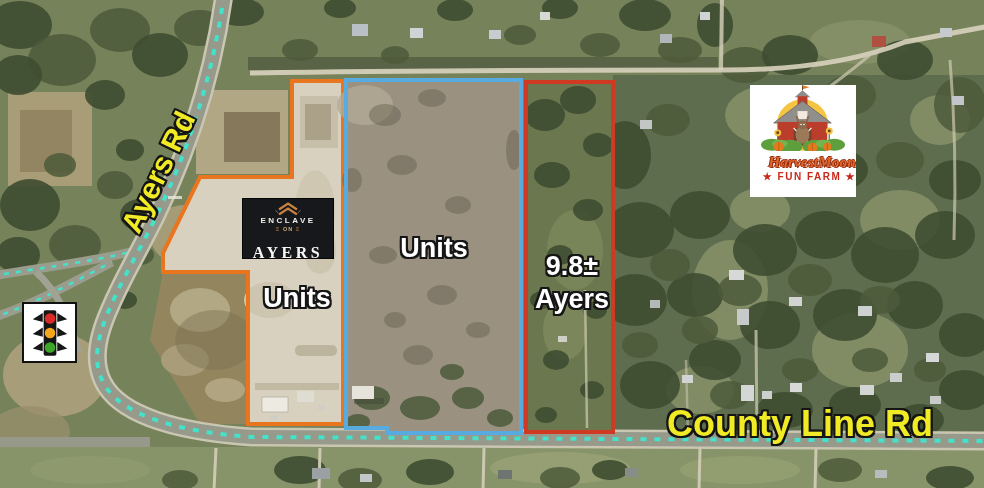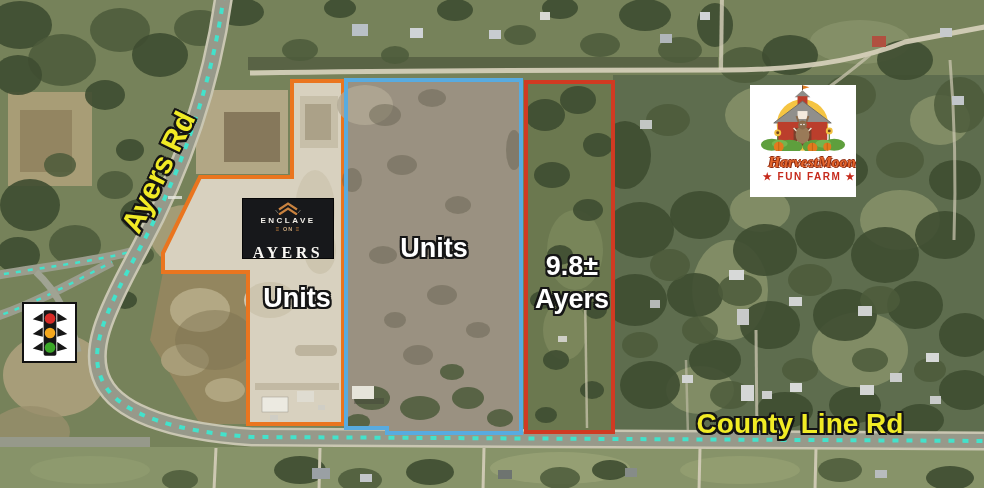--- a/index.html
+++ b/index.html
@@ -7,21 +7,21 @@
          font-family:"Liberation Sans",sans-serif;background:#76825A;}
   .stage svg.base{position:absolute;left:0;top:0;}
   
   .t1{fill:#3E4D31;opacity:.9}
   .t2{fill:#4C5B3B;opacity:.85}
   .clr{fill:#87926A;opacity:.85}
   .bb{fill:#645F4D;opacity:.45}
   
   .lbl{position:absolute;transform:translate(-50%,-50%);text-align:center;
        white-space:nowrap;font-weight:bold;line-height:1.24;}
-  .road-lbl{font-size:28px;color:#F1EB25;
+  .road-lbl{font-size:36px;color:#F1EB25;
     text-shadow:-2px -2px 0 #151515,0 -2px 0 #151515,2px -2px 0 #151515,
                 -2px 0 0 #151515,2px 0 0 #151515,
                 -2px 2px 0 #151515,0 2px 0 #151515,2px 2px 0 #151515;}
   .parcel-lbl{font-size:27px;color:#FFFFFF;
     text-shadow:-2px -2px 0 #161616,0 -2px 0 #161616,2px -2px 0 #161616,
                 -2px 0 0 #161616,2px 0 0 #161616,
                 -2px 2px 0 #161616,0 2px 0 #161616,2px 2px 0 #161616;}
   .parcel-lbl span{display:block;}
   #ayers-label{left:158px;top:172px;font-size:30px;
     transform:translate(-50%,-50%) rotate(-64deg);}

